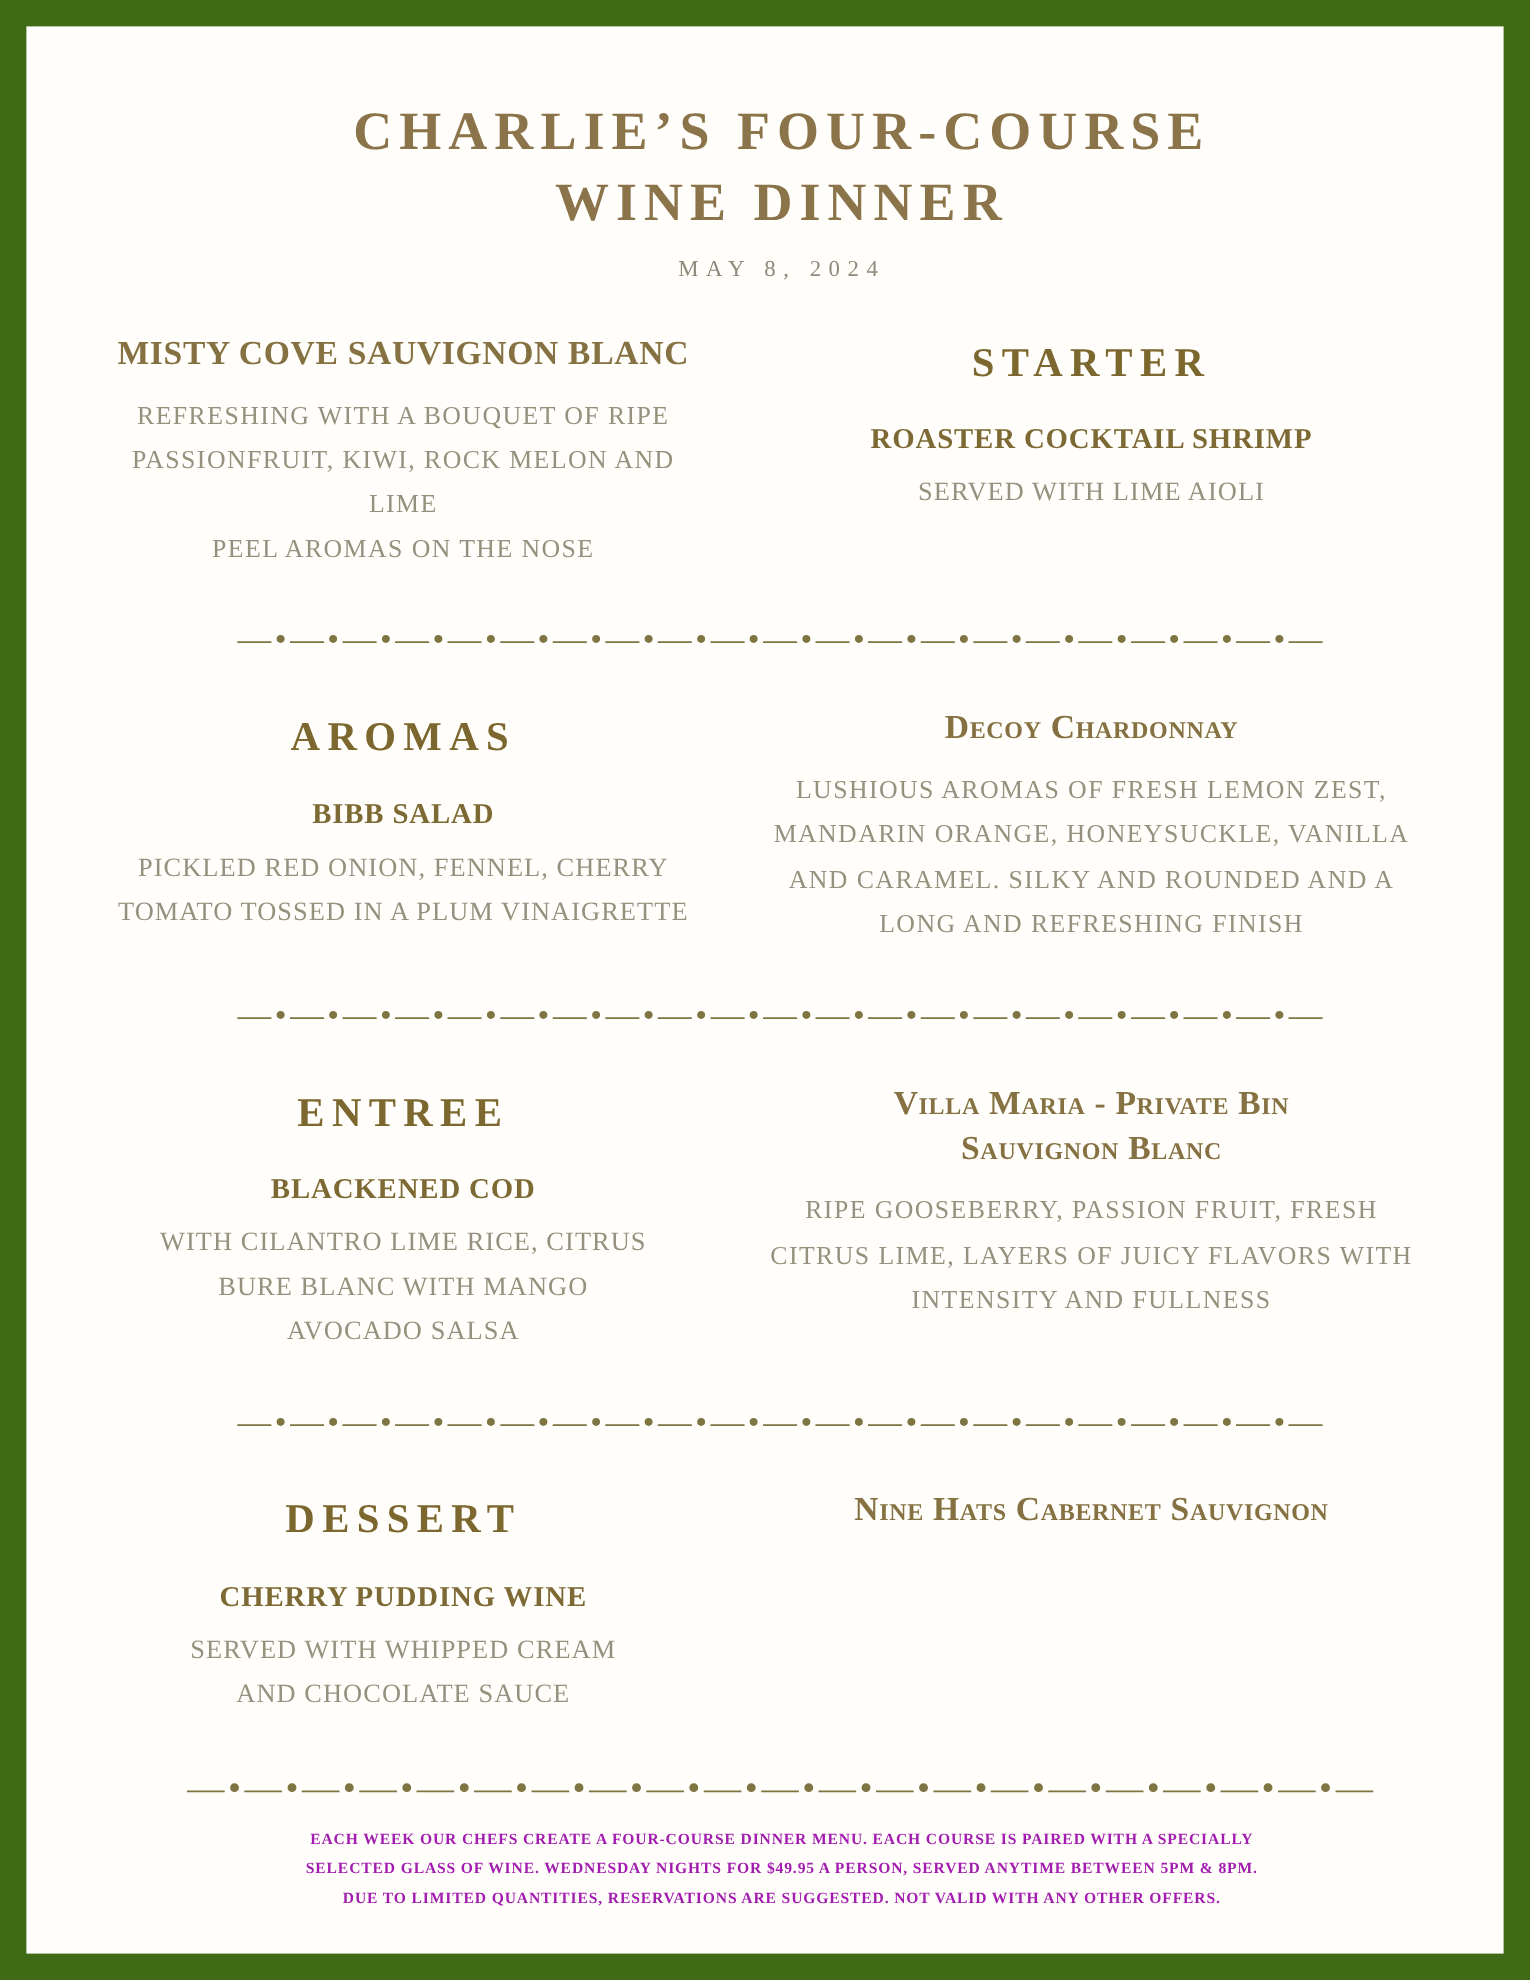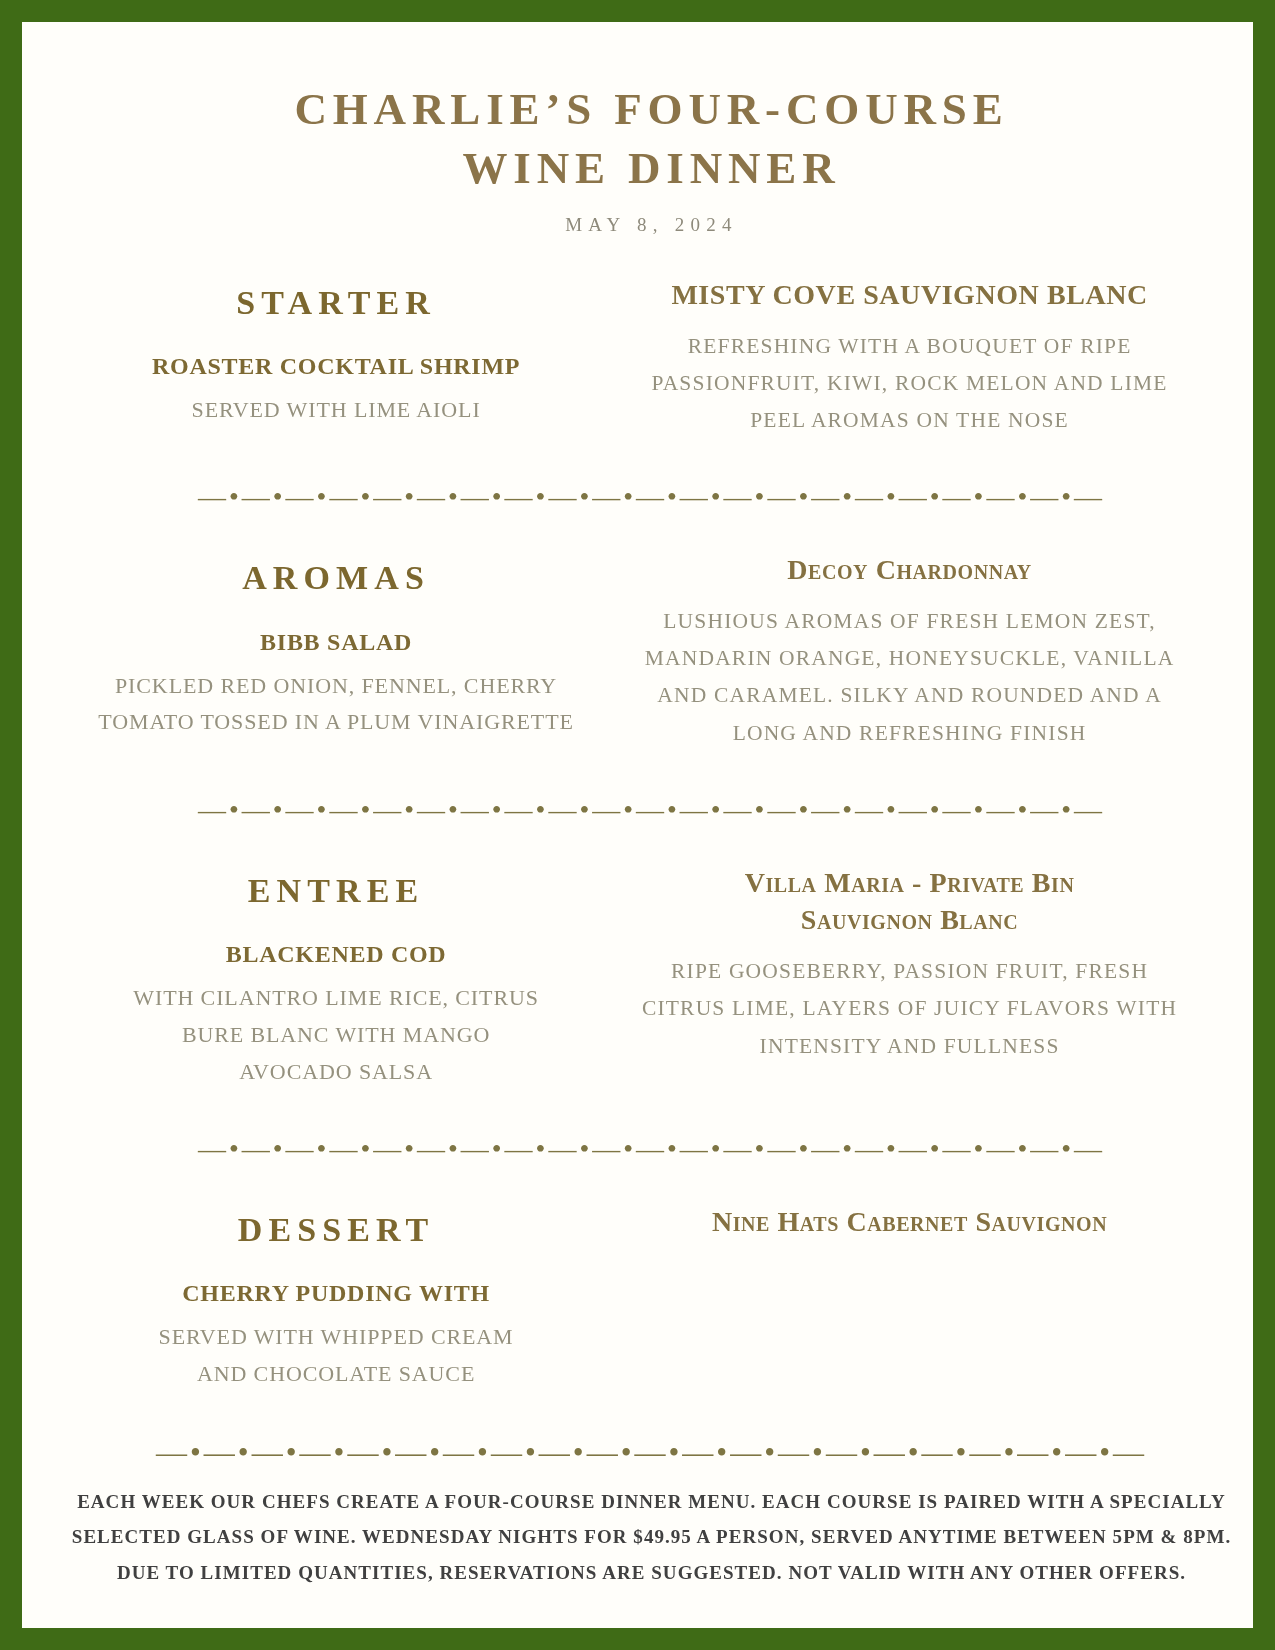--- a/index.html
+++ b/index.html
@@ -89,48 +89,48 @@
     font-size: 28px;
     line-height: 1;
     letter-spacing: 3px;
     color: #7e7543;
     white-space: nowrap;
     overflow: hidden;
   }
   .divider.wide { font-size: 31px; }
   .footer-note {
     margin: 16px -34px 0 -34px;
-    font-size: 19px;
+    font-size: 13px;
     line-height: 1.85;
     font-weight: 700;
     letter-spacing: 0.055em;
-    color: #404040;
+    color: #a21caf;
     white-space: pre-line;
   }
 </style>
 </head>
 <body>
 
 <div class="page">
 
   <h1 class="page-title">CHARLIE’S FOUR-COURSE
 WINE DINNER</h1>
   <div class="event-date">MAY 8, 2024</div>
 
   <section class="course-row">
     <div class="col">
-      <h2 class="course-name">STARTER</h2>
-      <div class="dish-name">ROASTER COCKTAIL SHRIMP</div>
-      <div class="dish-desc">SERVED WITH LIME AIOLI</div>
-    </div>
-    <div class="col">
       <h3 class="wine-name">MISTY COVE SAUVIGNON BLANC</h3>
       <div class="wine-desc">REFRESHING WITH A BOUQUET OF RIPE
 PASSIONFRUIT, KIWI, ROCK MELON AND LIME
 PEEL AROMAS ON THE NOSE</div>
+    </div>
+    <div class="col">
+      <h2 class="course-name">STARTER</h2>
+      <div class="dish-name">ROASTER COCKTAIL SHRIMP</div>
+      <div class="dish-desc">SERVED WITH LIME AIOLI</div>
     </div>
   </section>
 
   <div class="divider">—•—•—•—•—•—•—•—•—•—•—•—•—•—•—•—•—•—•—•—•—</div>
 
   <section class="course-row">
     <div class="col">
       <h2 class="course-name">AROMAS</h2>
       <div class="dish-name">BIBB SALAD</div>
       <div class="dish-desc">PICKLED RED ONION, FENNEL, CHERRY
@@ -162,21 +162,21 @@
 CITRUS LIME, LAYERS OF JUICY FLAVORS WITH
 INTENSITY AND FULLNESS</div>
     </div>
   </section>
 
   <div class="divider">—•—•—•—•—•—•—•—•—•—•—•—•—•—•—•—•—•—•—•—•—</div>
 
   <section class="course-row">
     <div class="col">
       <h2 class="course-name">DESSERT</h2>
-      <div class="dish-name">CHERRY PUDDING WITH</div>
+      <div class="dish-name">CHERRY PUDDING WINE</div>
       <div class="dish-desc">SERVED WITH WHIPPED CREAM
 AND CHOCOLATE SAUCE</div>
     </div>
     <div class="col">
       <h3 class="wine-name smallcaps">Nine Hats Cabernet Sauvignon</h3>
     </div>
   </section>
 
   <div class="divider wide">—•—•—•—•—•—•—•—•—•—•—•—•—•—•—•—•—•—•—•—•—</div>
 

